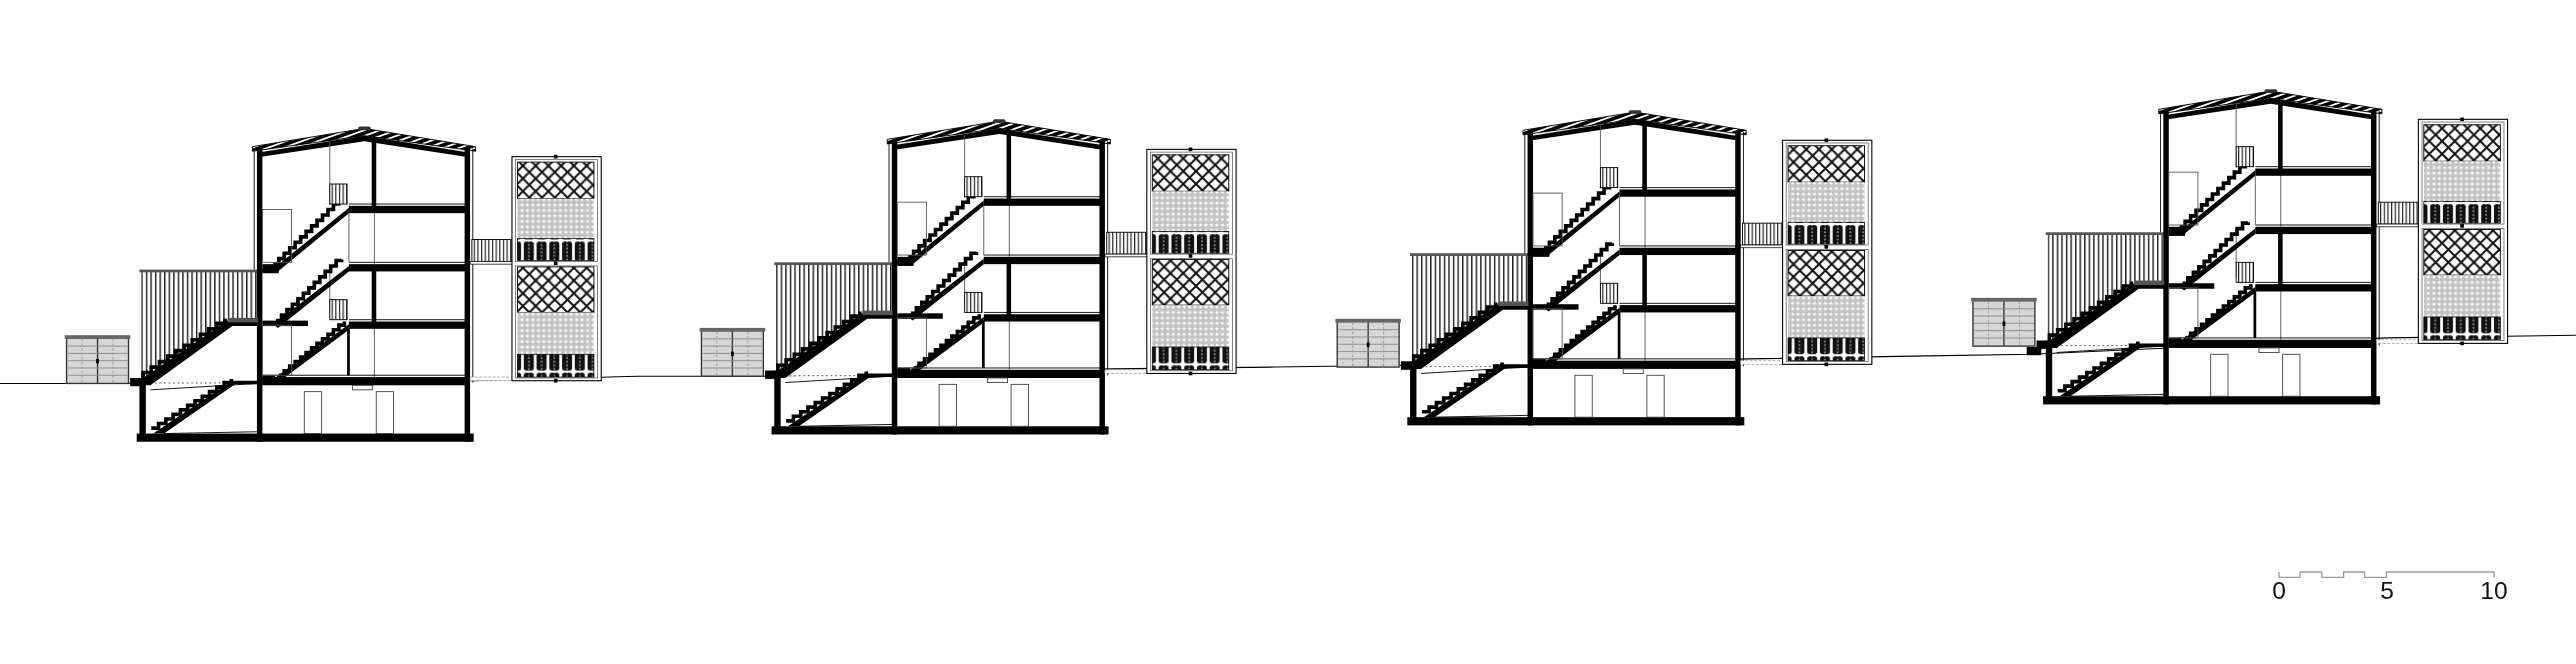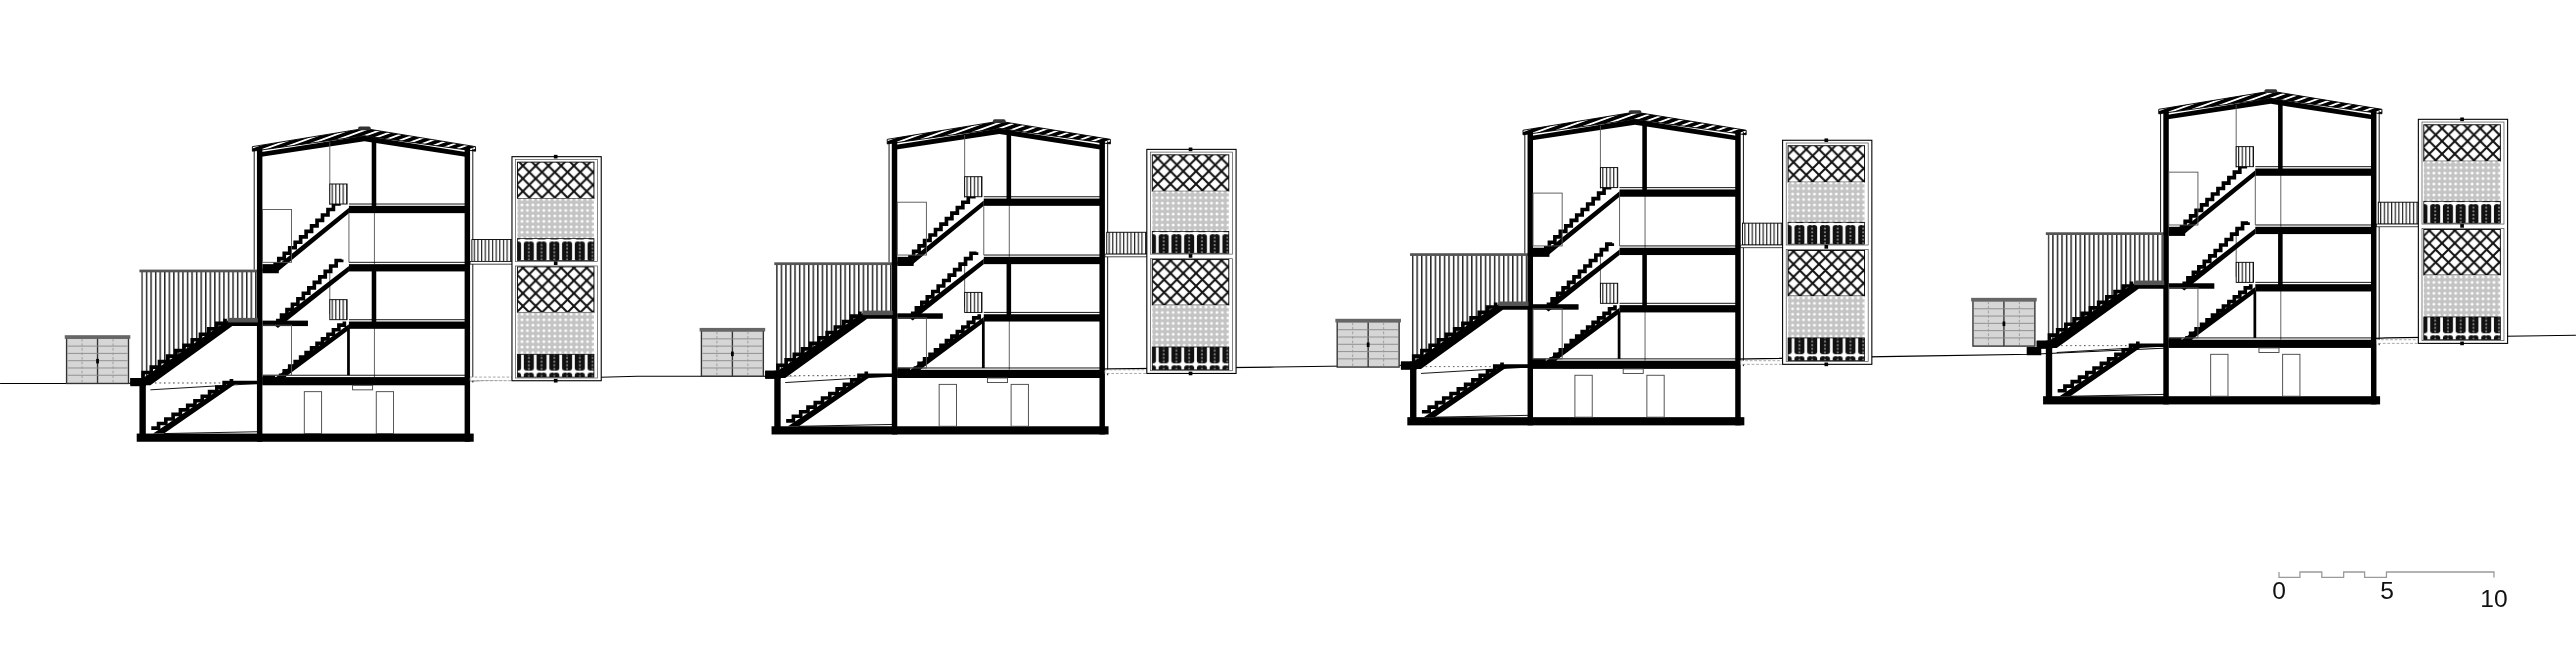--- a/index.html
+++ b/index.html
@@ -157,14 +157,14 @@
 
   <rect x="2225" y="381" width="16" height="9" fill="#000"></rect>
 
   <g stroke="#9a9a9a" stroke-width="1.4" fill="none">
     <polyline points="2502,628 2502,634 2525,634 2525,628 2549,628 2549,634 2573,634 2573,628 2596,628 2596,634 2620,634 2620,628 2738,628 2738,634"></polyline>
   </g>
 </svg>
 
 <div class="scale-label" style="left:2279px;">0</div>
 <div class="scale-label" style="left:2387px;">5</div>
-<div class="scale-label" style="left:2494px;margin-top:8px;">10</div>
+<div class="scale-label" style="left:2494px;">10</div>
 
 
 </body></html>

